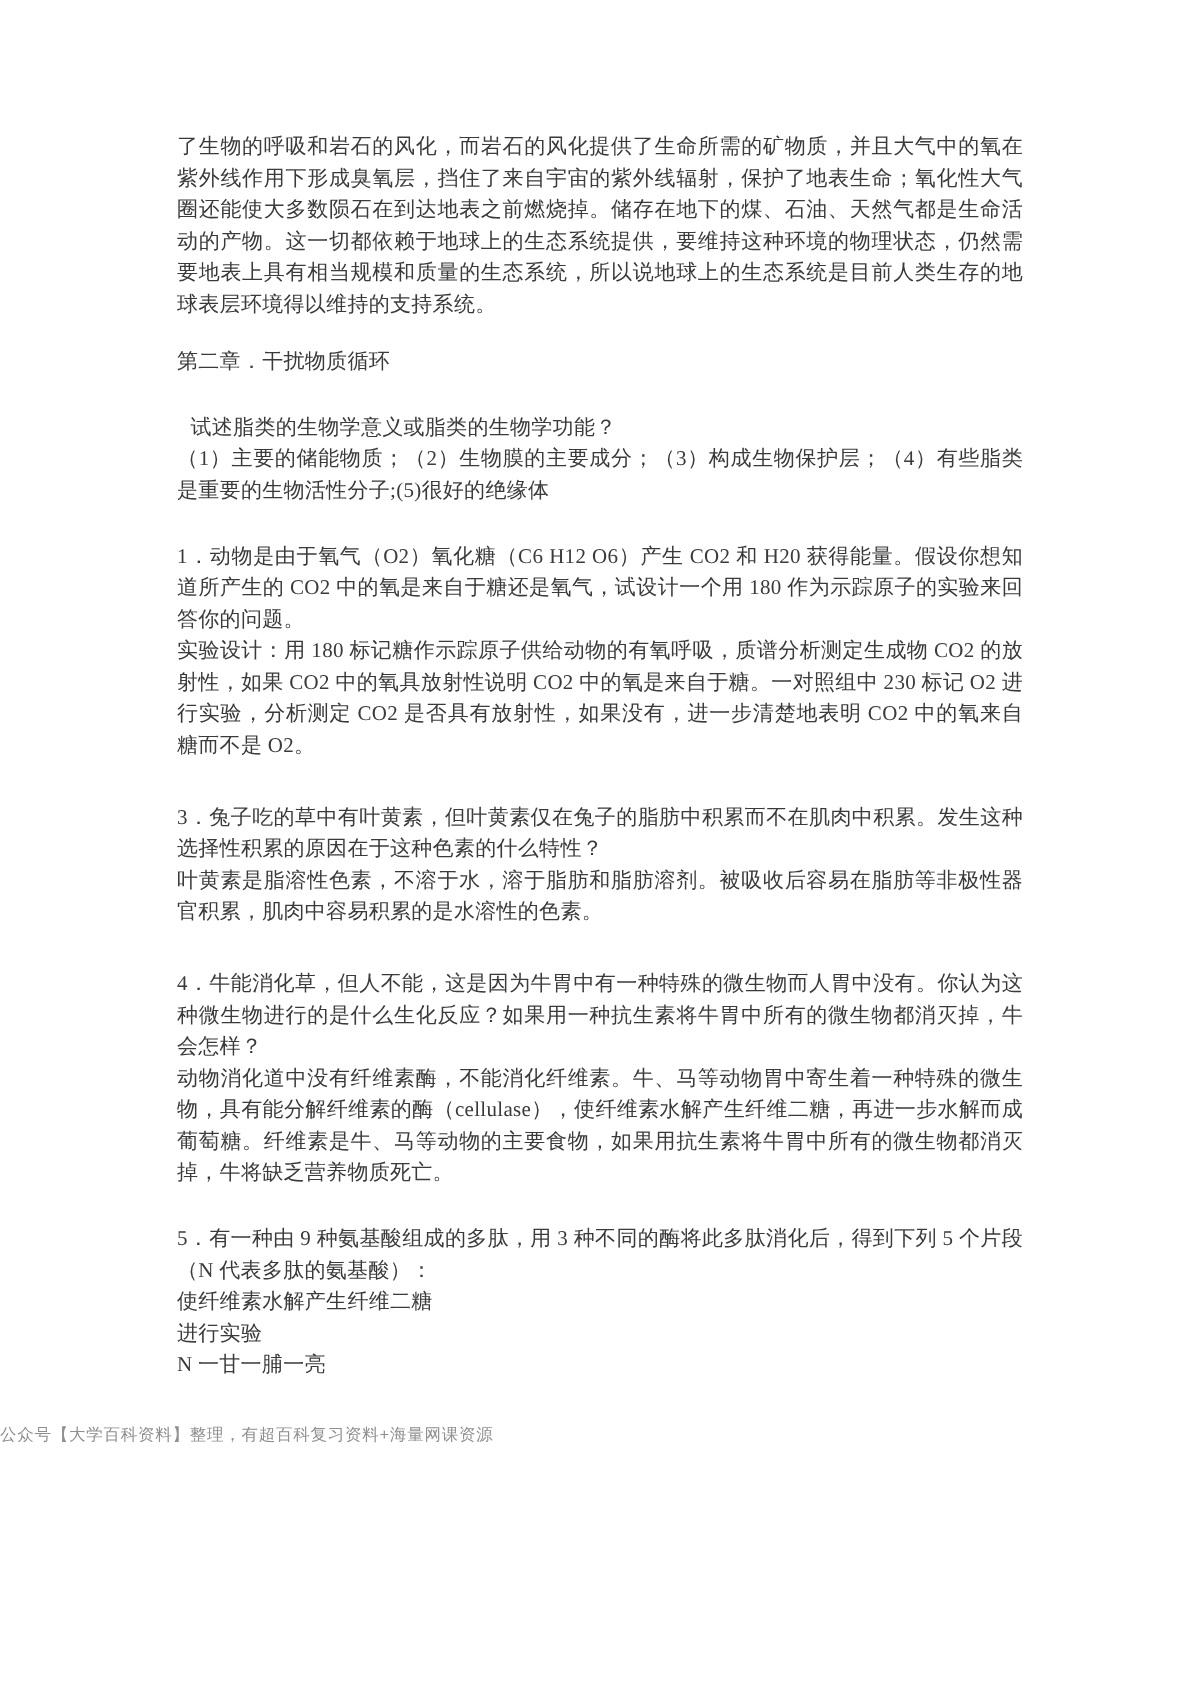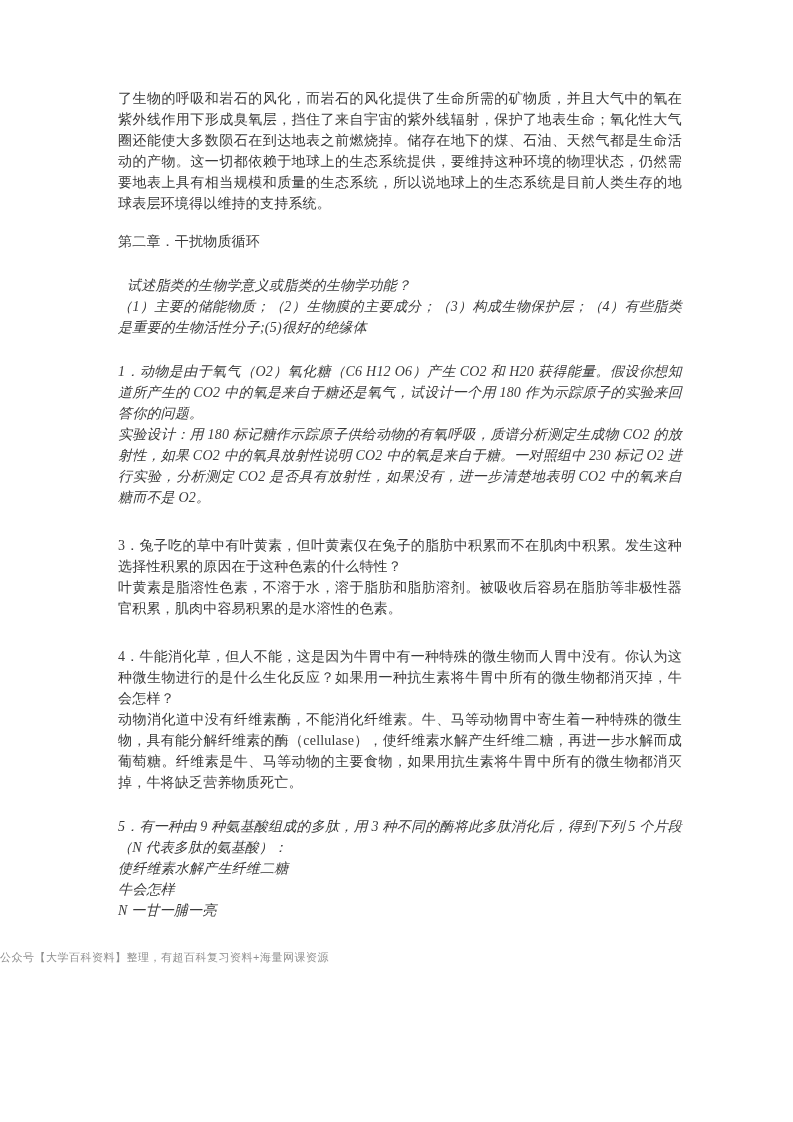--- a/index.html
+++ b/index.html
@@ -22,21 +22,21 @@
     left: 118px;
     top: 88px;
     width: 564px;
     font-size: 14px;
     line-height: 21px;
     text-align: justify;
     letter-spacing: 0.2px;
   }
   .content p { margin: 0; padding: 0; }
   .chapter-heading { margin-top: 17px !important; text-align: left; }
-  .blk { margin-top: 23px; font-style: italic; }
+  .blk { margin-top: 23px; }
   .blk-lg { margin-top: 27px; }
   .indent-sm { text-indent: 9px; }
   .fragment { text-align: left; }
   .footer {
     position: absolute;
     left: 0;
     right: 0;
     bottom: 14px;
     text-align: left;
     font-size: 11px;
@@ -73,20 +73,20 @@
     </div>
 
     <div class="blk-lg">
       <p>4．牛能消化草，但人不能，这是因为牛胃中有一种特殊的微生物而人胃中没有。你认为这种微生物进行的是什么生化反应？如果用一种抗生素将牛胃中所有的微生物都消灭掉，牛会怎样？</p>
       <p>动物消化道中没有纤维素酶，不能消化纤维素。牛、马等动物胃中寄生着一种特殊的微生物，具有能分解纤维素的酶（cellulase），使纤维素水解产生纤维二糖，再进一步水解而成葡萄糖。纤维素是牛、马等动物的主要食物，如果用抗生素将牛胃中所有的微生物都消灭掉，牛将缺乏营养物质死亡。</p>
     </div>
 
     <div class="blk">
       <p>5．有一种由 9 种氨基酸组成的多肽，用 3 种不同的酶将此多肽消化后，得到下列 5 个片段（N 代表多肽的氨基酸）：</p>
       <p class="fragment">使纤维素水解产生纤维二糖</p>
-      <p class="fragment">牛会怎样</p>
+      <p class="fragment">进行实验</p>
       <p class="fragment">N 一甘一脯一亮</p>
     </div>
 
   </div>
 
   <div class="footer">公众号【大学百科资料】整理，有超百科复习资料+海量网课资源</div>
 </div>
 
 </body></html>

